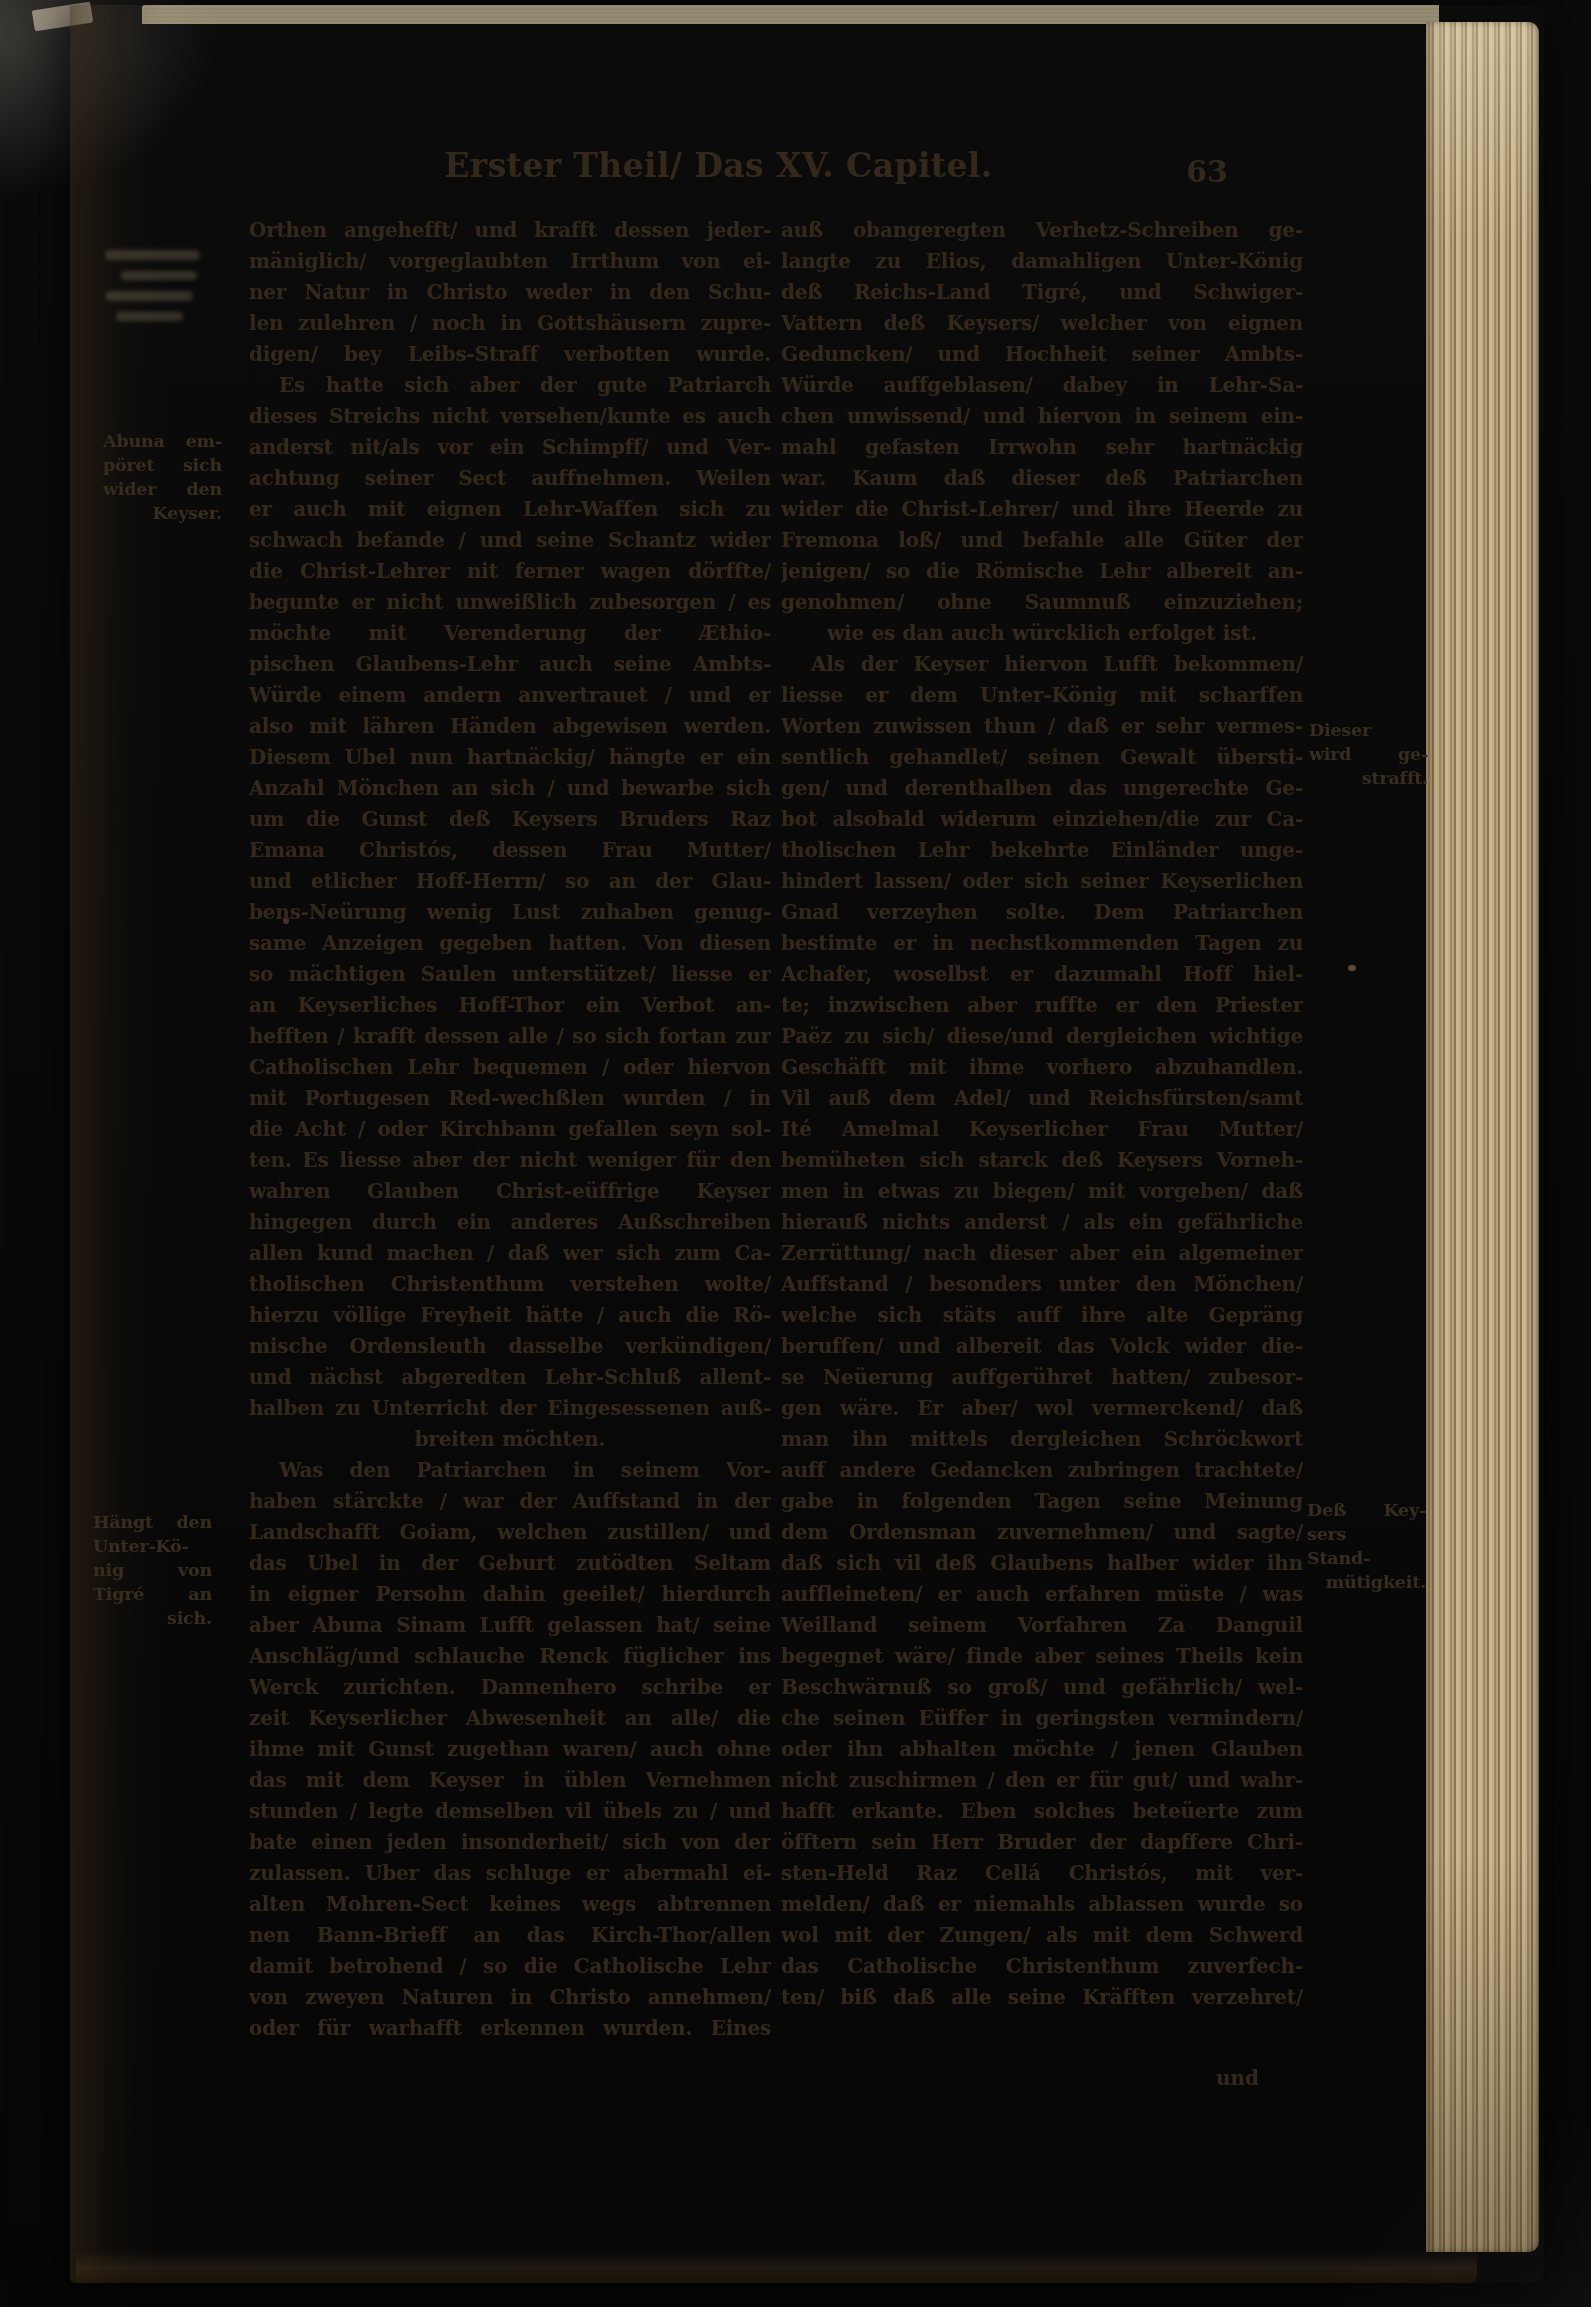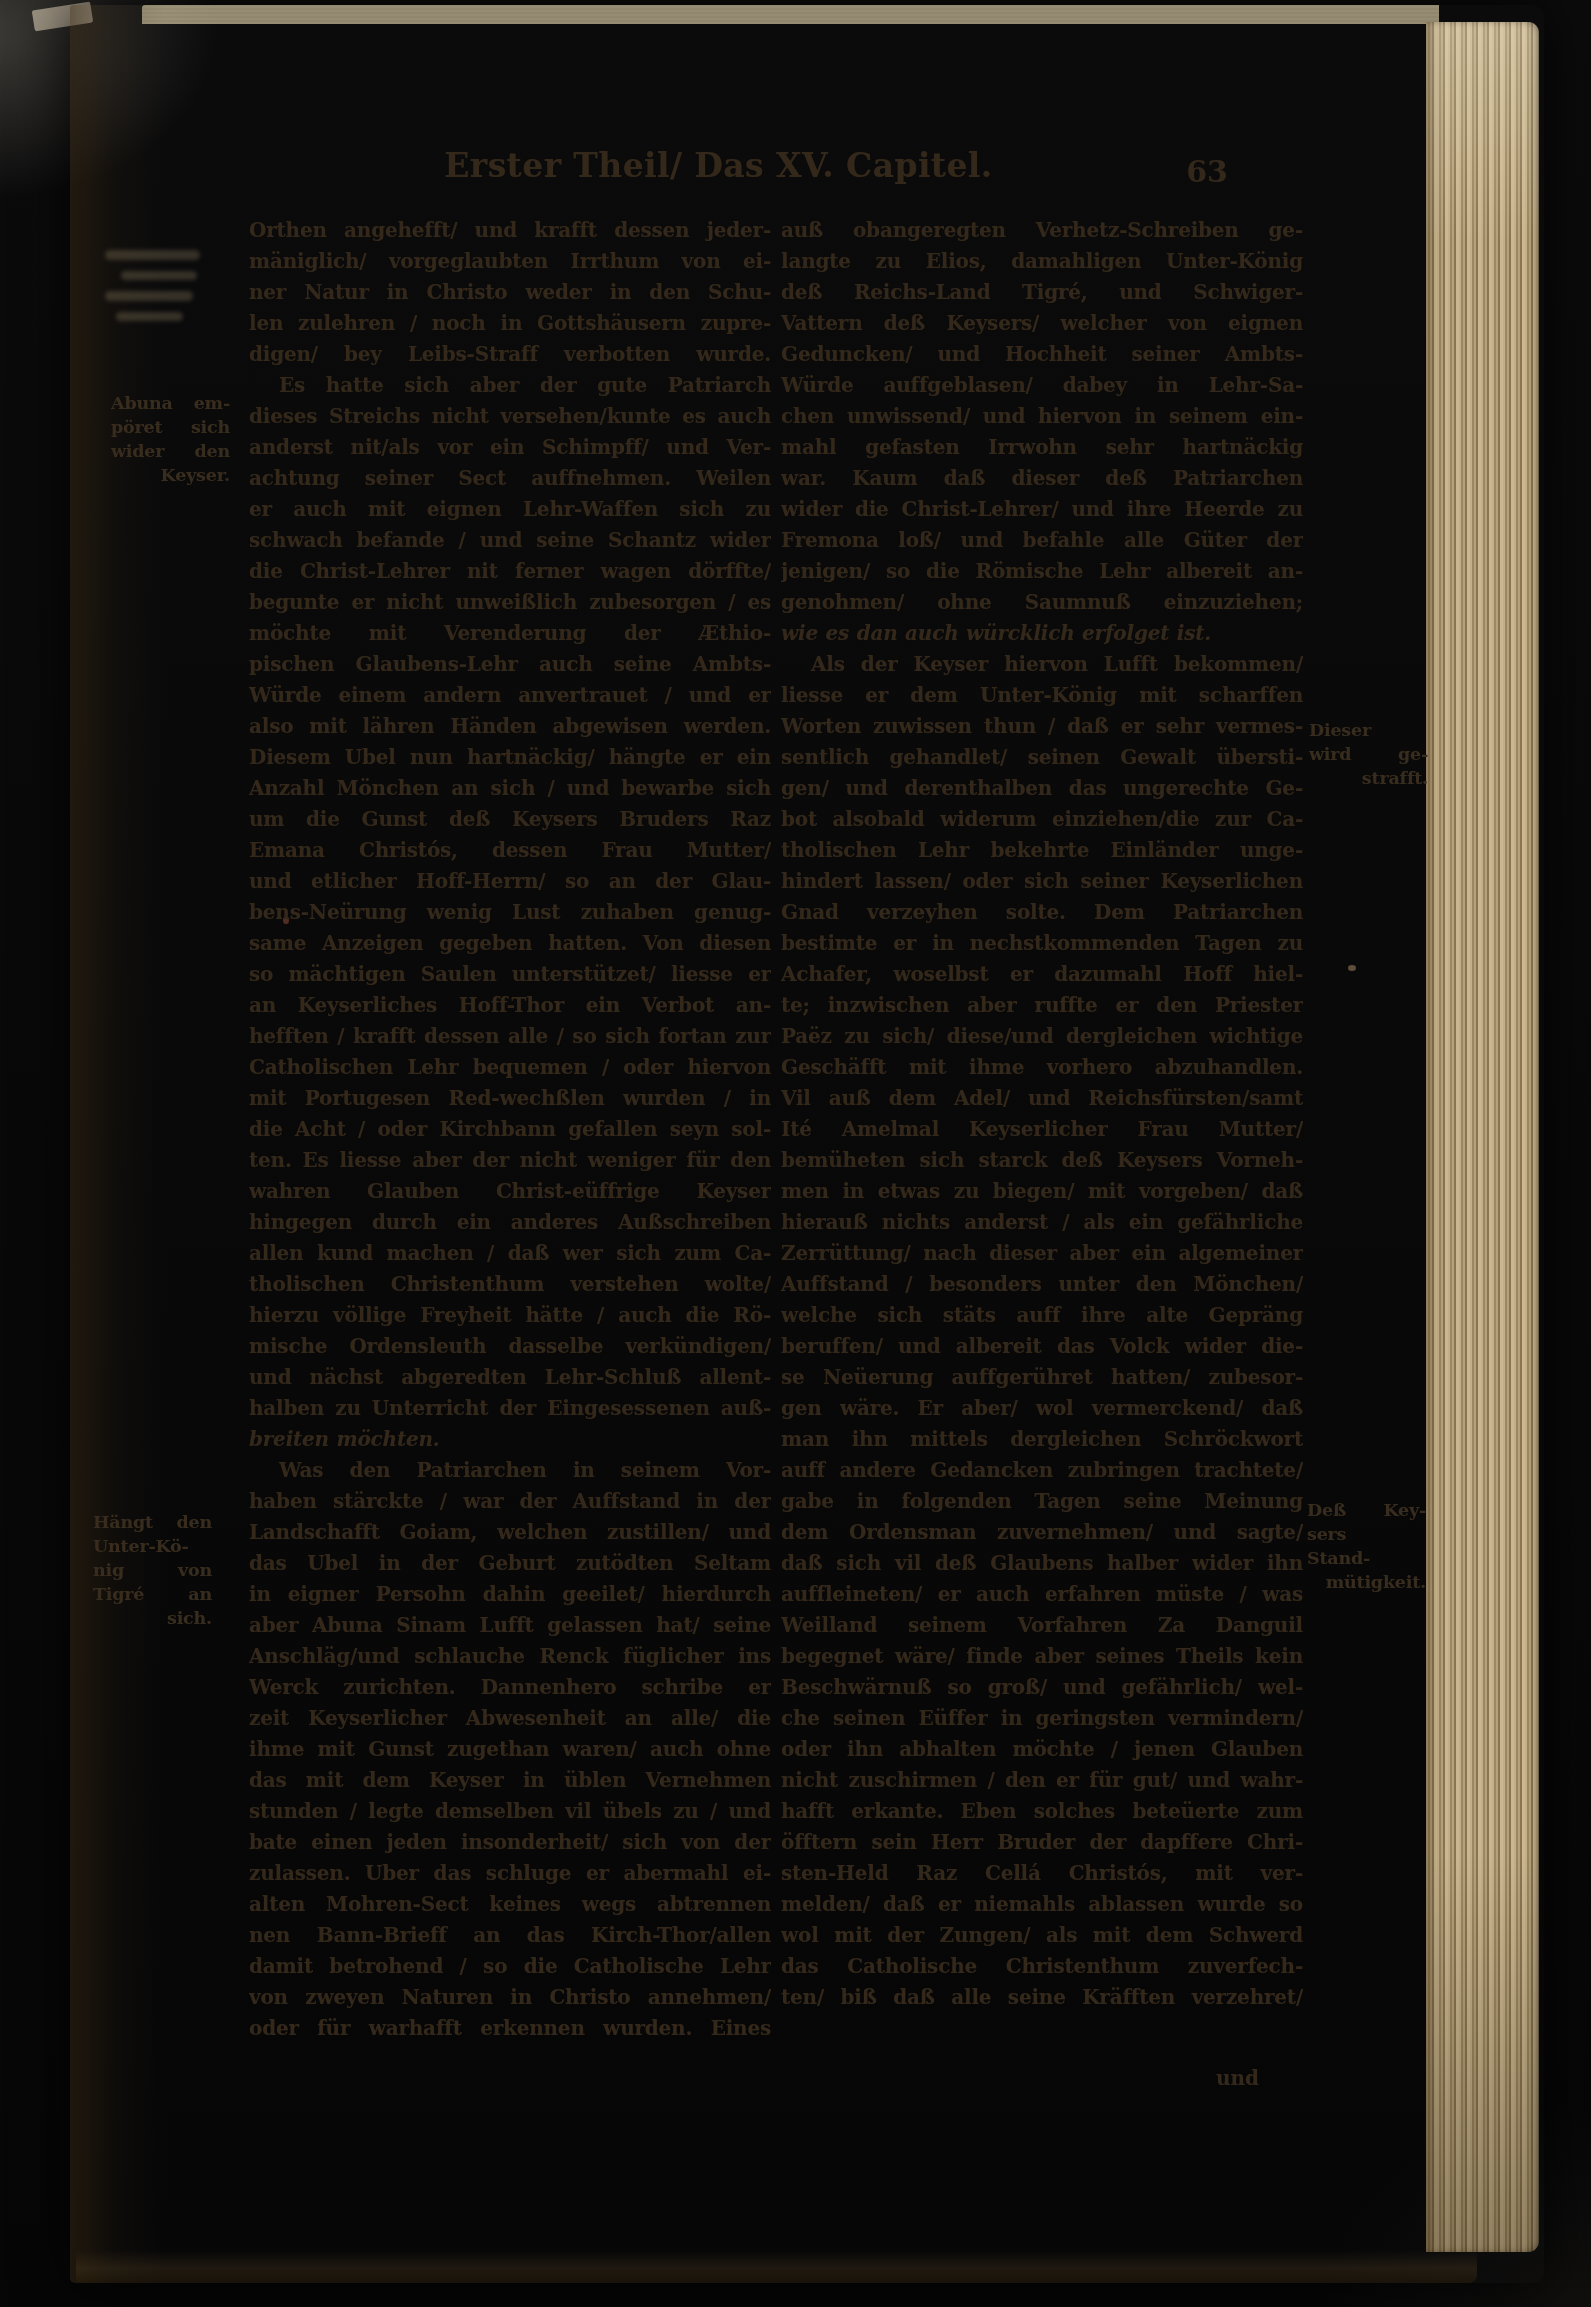--- a/index.html
+++ b/index.html
@@ -54,21 +54,21 @@
     position:absolute;left:1163px;top:154px;width:88px;
     font-size:30px;font-weight:700;text-align:center;}
   .column{position:absolute;top:215px;width:522px;}
   #col-left{left:221px;margin-left:28px;}
   #col-right{left:781px;}
   .line{
     height:31px;overflow:hidden;text-align:justify;
     font-size:20px;line-height:31px;font-weight:700;letter-spacing:-0.2px;
     word-spacing:0.8px;color:#33281a;text-shadow:0 0 0.8px rgba(51,40,26,.45);}
   .line::after{content:"";display:inline-block;width:100%;height:0;}
-  .line.flush{text-align:left;font-style:italic;}
+  .line.flush{text-align:center;}
   .line.flush::after{content:none;}
   .line.indent{text-indent:30px;}
   .margin-note{position:absolute;width:119px;}
   .nline{
     height:24px;overflow:hidden;text-align:justify;
     font-size:17.5px;line-height:24px;font-weight:700;letter-spacing:-0.2px;
     color:#372c1d;text-shadow:0 0 0.8px rgba(51,40,26,.4);}
   .nline::after{content:"";display:inline-block;width:100%;height:0;}
   .nline.flush{text-align:right;}
   .nline.flush::after{content:none;}
@@ -216,21 +216,21 @@
       <div class="line">nicht zuschirmen / den er für gut/ und wahr-</div>
       <div class="line">hafft erkante. Eben solches beteüerte zum</div>
       <div class="line">öfftern sein Herr Bruder der dapffere Chri-</div>
       <div class="line">sten-Held Raz Cellá Christós, mit ver-</div>
       <div class="line">melden/ daß er niemahls ablassen wurde so</div>
       <div class="line">wol mit der Zungen/ als mit dem Schwerd</div>
       <div class="line">das Catholische Christenthum zuverfech-</div>
       <div class="line">ten/ biß daß alle seine Kräfften verzehret/</div>
     </div>
 
-  <div class="margin-note" style="left:103px;top:391px;margin-left:8px;">
+  <div class="margin-note" style="left:103px;top:429px;">
       <div class="nline">Abuna em-</div>
       <div class="nline">pöret sich</div>
       <div class="nline">wider den</div>
       <div class="nline flush">Keyser.</div>
     </div>
   <div class="margin-note" style="left:93px;top:1510px;">
       <div class="nline">Hängt den</div>
       <div class="nline">Unter-Kö-</div>
       <div class="nline">nig von</div>
       <div class="nline">Tigré an</div>

